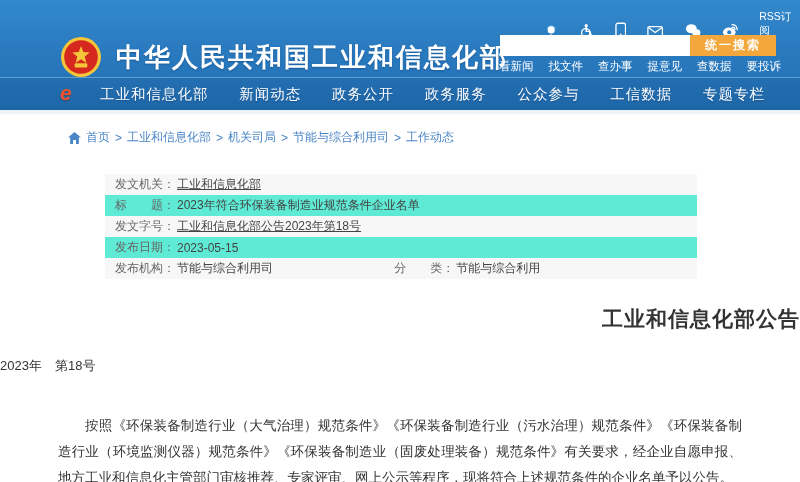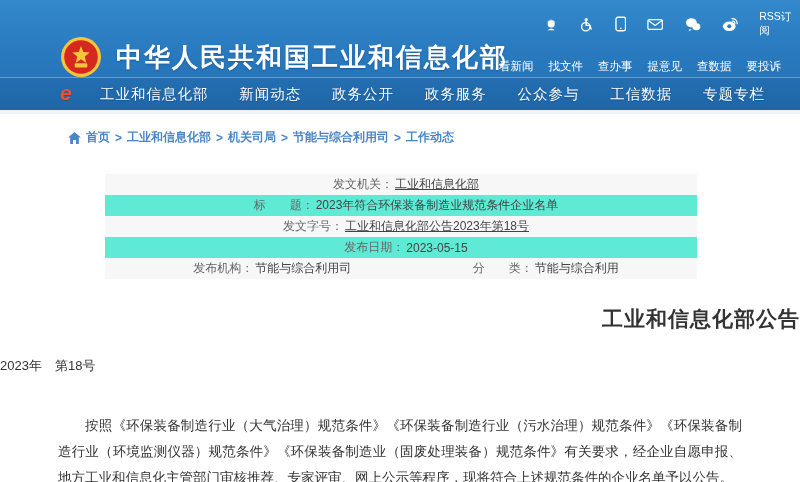--- a/index.html
+++ b/index.html
@@ -16,21 +16,21 @@
     background:linear-gradient(180deg,rgba(10,50,100,.10),rgba(10,50,100,.16)); }
 
   .brand { position:absolute; left:60px; top:36px; display:flex; align-items:center; }
   .emblem { width:42px; height:42px; flex:0 0 auto; }
   .brand-text { margin-left:14px; color:#fff; }
   .site-title { font-size:26px; font-weight:bold; letter-spacing:2px;
     text-shadow:0 1px 2px rgba(0,40,90,.35); }
   .site-subtitle { font-size:8.5px; margin-top:3px; letter-spacing:.2px; opacity:.95; }
 
   .top-icons { position:absolute; left:544px; top:10px; display:flex; gap:21px;
-    align-items:center; color:#fff; }
+    align-items:flex-end; color:#fff; }
   .top-icons svg { display:block; }
   .rss-label { font-size:10.5px; color:#fff; }
 
   .search-row { position:absolute; left:500px; top:35px; display:flex; }
   .search-input { width:190px; height:21px; border:none; outline:none;
     background:#fff; padding:0 6px; font-size:12px; }
   .search-btn { width:86px; height:21px; border:none; background:#f3a73c;
     color:#fff; font-size:12px; font-weight:bold; letter-spacing:2px; cursor:pointer; }
 
   .quick-links { position:absolute; left:499px; top:59px; display:flex; gap:15px; }
@@ -41,28 +41,28 @@
   .e-logo { position:absolute; left:60px; top:3px; font-size:21px; font-weight:bold;
     font-style:italic; color:#e8542f; text-shadow:0 1px 1px rgba(120,30,0,.35); }
   .nav-items { display:flex; justify-content:space-between; width:665px; margin-left:100px; }
   .nav-items a { color:#fff; font-size:14.5px; text-decoration:none; letter-spacing:1px;
     text-shadow:0 1px 1px rgba(0,40,90,.3); cursor:pointer; }
 
   .banner-sep { width:800px; height:4px; background:#eef3f7; }
 
   
   .breadcrumb { padding:15px 2px 0 68px; font-size:12px; color:#4a86c6;
-    display:flex; align-items:center; gap:5px;font-weight:bold; }
+    display:flex; align-items:center; gap:5px; }
   .breadcrumb .crumb { color:#4a86c6; cursor:pointer; }
   .breadcrumb .sep { color:#4a86c6; }
   .home-icon { width:13px; height:12px; display:inline-block; }
 
   
   .meta-table { margin:28px 105px 0 105px; width:592px; font-size:12px; }
-  .meta-row { display:flex; align-items:center; height:21px; padding-left:10px;justify-content:center; }
+  .meta-row { display:flex; align-items:center; height:21px; padding-left:10px; }
   .meta-row.odd { background:#f7f7f7; }
   .meta-row.even { background:#5eead4; }
   .meta-cell { display:flex; align-items:center; }
   .meta-cell.col1 { width:48%; }
   .meta-label { color:#666; white-space:pre; }
   .meta-value { color:#444; margin-left:2px; }
   .meta-value.link { text-decoration:underline; cursor:pointer; }
 
   
   .doc-title { text-align:right; font-size:21px; font-weight:bold; color:#333;
@@ -118,20 +118,24 @@
       </svg>
       <svg width="17" height="15" viewBox="0 0 18 16">
         <ellipse cx="8" cy="10" rx="7" ry="5.3" fill="#fff"></ellipse>
         <circle cx="8" cy="10" r="2.2" fill="#2a7abf"></circle>
         <path d="M11 1.5 Q16.5 1.5 16.8 7" fill="none" stroke="#fff" stroke-width="1.4" stroke-linecap="round"></path>
         <path d="M11.5 4.3 Q14.2 4.5 14.3 7" fill="none" stroke="#fff" stroke-width="1.3" stroke-linecap="round"></path>
       </svg>
       <span class="rss-label">RSS订阅</span>
     </div>
 
+    <div class="search-row">
+      <input class="search-input" type="text" style="">
+      <button class="search-btn">统一搜索</button>
+    </div>
 
     <div class="quick-links">
       <span>看新闻</span>
       <span>找文件</span>
       <span>查办事</span>
       <span>提意见</span>
       <span>查数据</span>
       <span>要投诉</span>
     </div>
 

